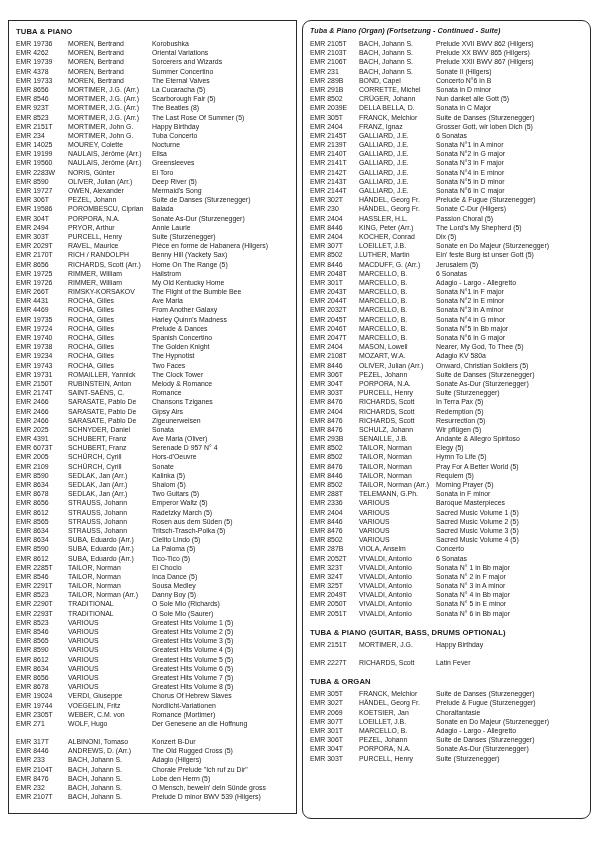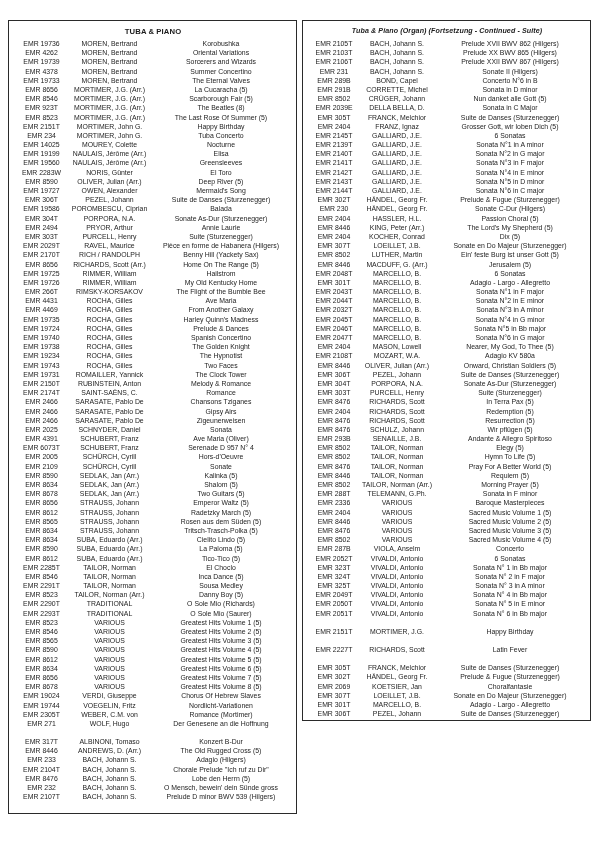--- a/index.html
+++ b/index.html
@@ -1,21 +1,21 @@
 <!DOCTYPE html>
 <html><head>
 <meta charset="utf-8">
 <style>
   html,body{margin:0;padding:0;background:#f4f4f4;}
   body{width:600px;height:849px;font-family:"Liberation Sans",sans-serif;color:#1c1c1c;}
   .page{position:relative;width:600px;height:849px;background:#ffffff;overflow:hidden;}
   .box{position:absolute;top:20px;border:1.5px solid #2a2a2a;box-sizing:border-box;
-       padding:5px 6px 4px 6px;overflow:hidden;background:#ffffff;text-align:center;}
+       padding:5px 6px 4px 6px;overflow:hidden;background:#ffffff;}
   .box.left{left:8px;width:289px;height:794px;}
-  .box.right{left:302px;width:289px;height:701px;}
+  .box.right{left:302px;width:289px;height:799px;border-radius:9px;}
   .section:not(:first-child){margin-top:9px;}
   .sec-header{font-weight:bold;font-size:7.7px;line-height:11px;margin:0 0 2px 1px;
               white-space:nowrap;letter-spacing:0.1px;}
   .sec-header.italic{font-style:italic;font-size:7.1px;}
   .row{display:grid;grid-template-columns:52px 84px 1fr;height:9.2px;line-height:9.2px;
        font-size:6.9px;white-space:nowrap;}
   .box.right .row{grid-template-columns:49px 77px 1fr;}
   .cell{overflow:hidden;padding-left:1px;}
 </style>
 </head>
@@ -752,34 +752,36 @@
           <span class="cell">VIVALDI, Antonio</span>
           <span class="cell">Sonata N° 5 in E minor</span>
         </div>
         <div class="row">
           <span class="cell">EMR 2051T</span>
           <span class="cell">VIVALDI, Antonio</span>
           <span class="cell">Sonata N° 6 in Bb major</span>
         </div>
       </div>
       <div class="section">
+        <div class="sec-header">TUBA &amp; PIANO (GUITAR, BASS, DRUMS OPTIONAL)</div>
         <div class="row">
           <span class="cell">EMR 2151T</span>
           <span class="cell">MORTIMER, J.G.</span>
           <span class="cell">Happy Birthday</span>
         </div>
       </div>
       <div class="section">
         <div class="row">
           <span class="cell">EMR 2227T</span>
           <span class="cell">RICHARDS, Scott</span>
           <span class="cell">Latin Fever</span>
         </div>
       </div>
       <div class="section">
+        <div class="sec-header">TUBA &amp; ORGAN</div>
         <div class="row">
           <span class="cell">EMR 305T</span>
           <span class="cell">FRANCK, Melchior</span>
           <span class="cell">Suite de Danses (Sturzenegger)</span>
         </div>
         <div class="row">
           <span class="cell">EMR 302T</span>
           <span class="cell">HÄNDEL, Georg Fr.</span>
           <span class="cell">Prelude &amp; Fugue (Sturzenegger)</span>
         </div>

